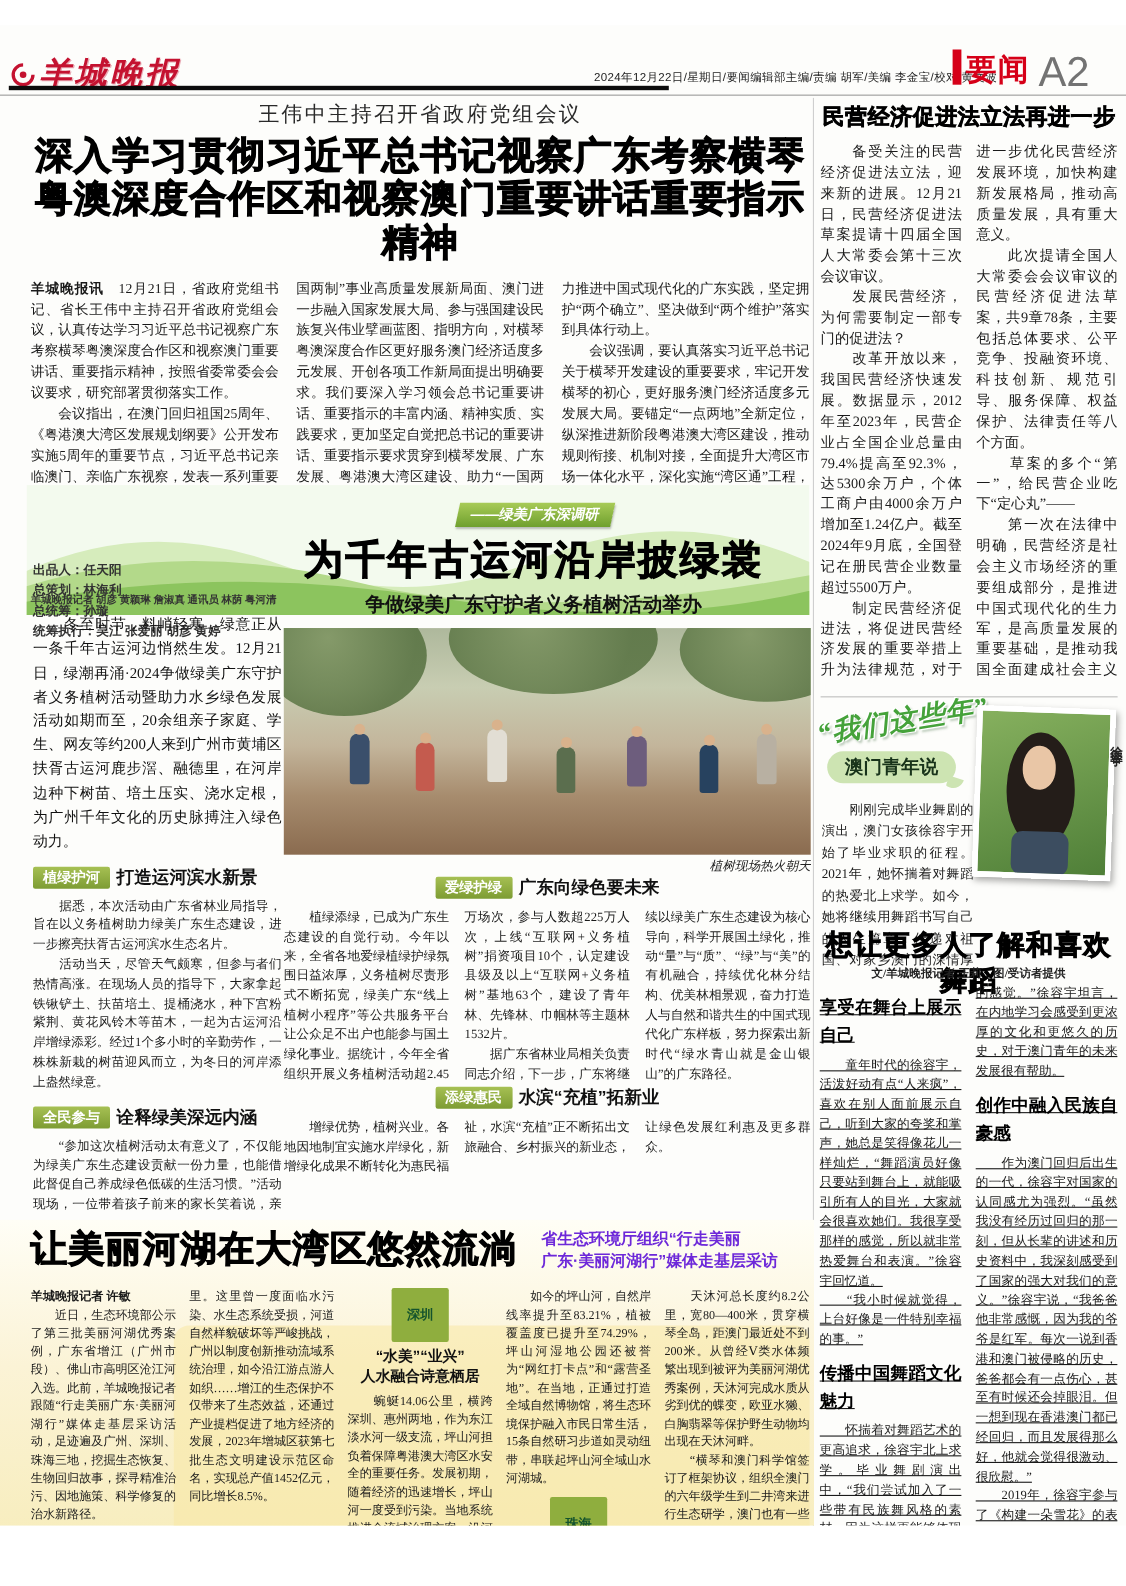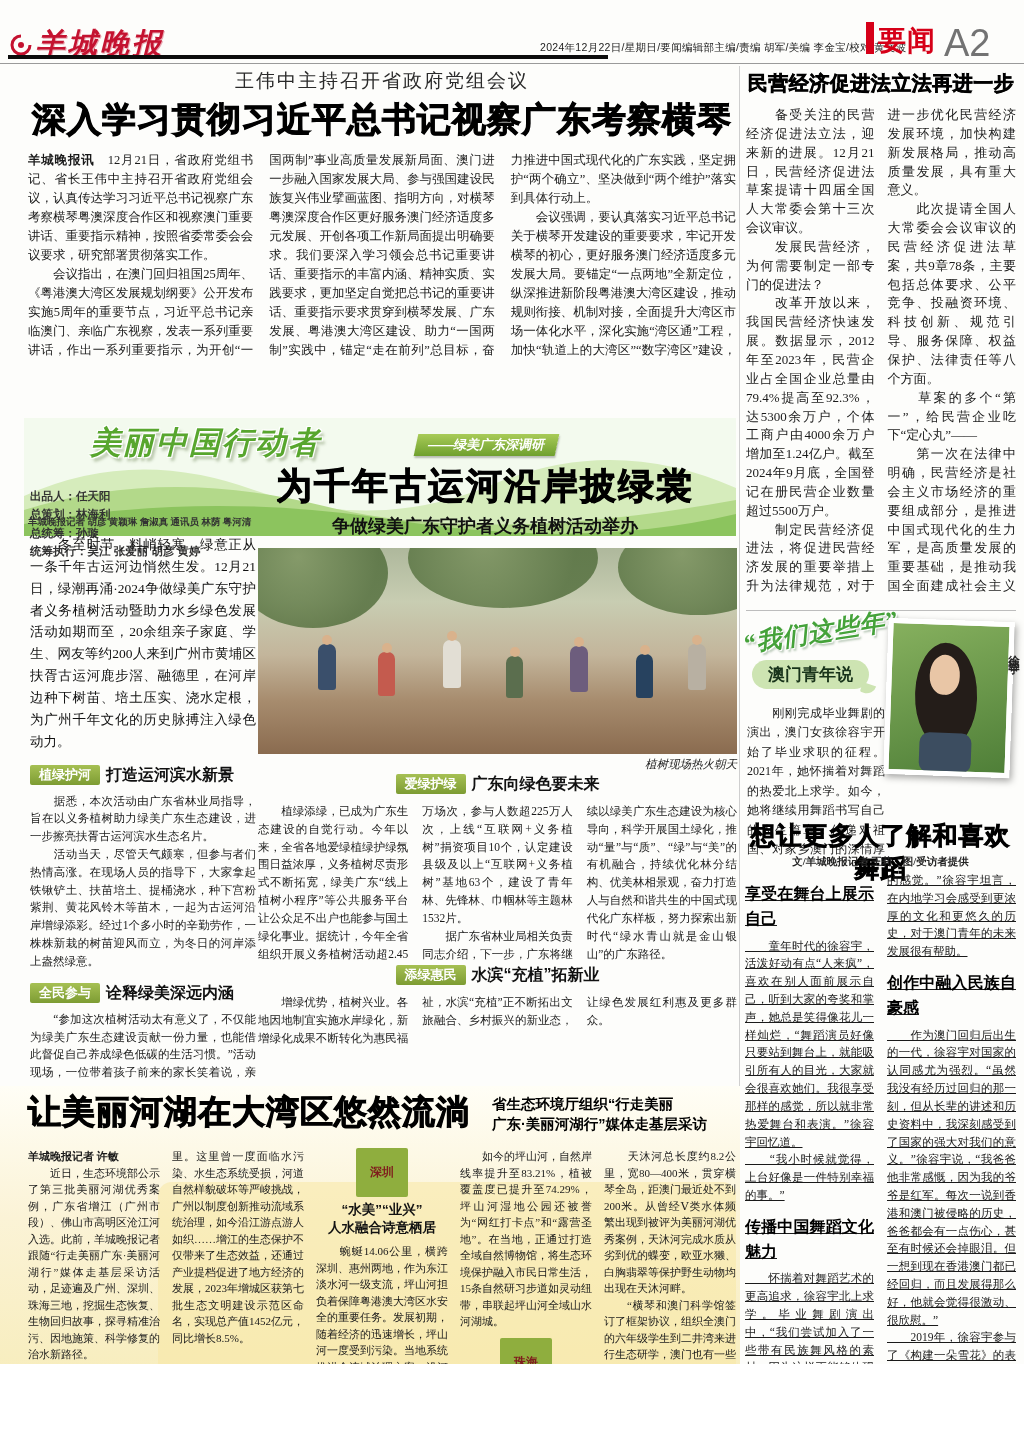--- a/index.html
+++ b/index.html
@@ -1,17 +1,17 @@
 <!DOCTYPE html>
 <html><head>
 <meta charset="utf-8">
 <style>
   html,body{margin:0;padding:0;}
   .page{position:relative;width:1024px;height:1364px;background:#fdfdfb;overflow:hidden;
-        font-family:"Liberation Serif","DejaVu Serif",serif;color:#1a1a1a;}
+        font-family:"Liberation Serif","DejaVu Serif",serif;color:#1a1a1a;margin-top:23px;}
   .abs{position:absolute;}
   .sans{font-family:"Liberation Sans","DejaVu Sans",sans-serif;}
   .flow{white-space:pre-line;}
   .just{text-align:justify;}
   .b{font-weight:bold;}
   
   .logo{left:10px;top:24px;font-size:29px;font-weight:900;font-style:italic;color:#c41230;
         letter-spacing:3px;text-shadow:1px 1px 0 rgba(196,18,48,.35);}
   .logo-swirl{display:inline-block;vertical-align:-3px;margin-right:4px;}
   .mast-bar{left:8px;top:55px;width:600px;height:4px;background:#0c0c0c;}
@@ -89,25 +89,25 @@
   .m-byline{left:745px;top:855px;width:271px;text-align:center;font-size:10.5px;font-weight:bold;color:#222;}
   .m-cols{left:745px;top:872px;width:271px;height:560px;overflow:hidden;columns:2;column-gap:13px;
       font-size:11.5px;line-height:1.55;text-decoration:underline;}
   .h4{font-size:16px;font-weight:900;margin:10px 0 6px;color:#000;break-after:avoid;}
   
   .cream{left:0;top:1086px;width:740px;height:350px;
       background:linear-gradient(180deg,#fffef6 0%,#fbf3d6 38%,#f6ebb4 100%);}
   .cream-panel{left:158px;top:1182px;width:578px;height:242px;background:rgba(248,232,164,.55);border-radius:14px;}
   .r-head{left:28px;top:1090px;width:470px;font-size:33px;font-weight:900;color:#000;
       -webkit-text-stroke:1px #000;letter-spacing:1px;}
-  .r-kicker{left:492px;top:1094px;width:244px;font-size:14.5px;font-weight:bold;line-height:1.4;color:#000000;}
+  .r-kicker{left:492px;top:1094px;width:244px;font-size:14.5px;font-weight:bold;line-height:1.4;color:#6d28d9;}
   .r-body{left:28px;top:1148px;width:708px;height:286px;overflow:hidden;columns:5;column-gap:12px;
       font-size:11px;line-height:1.5;}
   .cityblock{break-inside:avoid;text-align:center;margin:8px 0 6px;}
-  .citytag{display:inline-block;background:#8fae3e;color:#7f1d1d;padding:16px 14px;
+  .citytag{display:inline-block;background:#8fae3e;color:#14532d;padding:16px 14px;
       font:700 12px "Liberation Sans",sans-serif;border-radius:2px;margin-bottom:4px;}
   .citysub{font-size:13.5px;font-weight:900;color:#111;line-height:1.35;}
 </style>
 </head>
 <body>
 
 <div class="page">
 
   <div class="abs logo sans"><span class="logo-swirl"><svg width="22" height="22" viewBox="0 0 22 22">
           <path d="M11 2 a9 9 0 1 0 9 9" fill="none" stroke="#c41230" stroke-width="3"></path>
@@ -119,20 +119,21 @@
     <div class="badge-bar"></div>
     <div class="badge-name sans">要闻</div>
     <div class="page-no sans">A2</div>
   </div>
   <div class="abs mast-rule"></div>
   <div class="abs v-rule"></div>
 
   <div class="abs lead-art">
     <div class="kicker sans">王伟中主持召开省政府党组会议</div>
     <div class="h1 sans">深入学习贯彻习近平总书记视察广东考察横琴</div>
+    <div class="h1 sans">粤澳深度合作区和视察澳门重要讲话重要指示精神</div>
     <div class="lead-body just">
       <div class="flow"><span class="b">羊城晚报讯</span><span>　12月21日，省政府党组书记、省长王伟中主持召开省政府党组会议，认真传达学习习近平总书记视察广东考察横琴粤澳深度合作区和视察澳门重要讲话、重要指示精神，按照省委常委会会议要求，研究部署贯彻落实工作。</span></div>
       <div class="flow">　　会议指出，在澳门回归祖国25周年、《粤港澳大湾区发展规划纲要》公开发布实施5周年的重要节点，习近平总书记亲临澳门、亲临广东视察，发表一系列重要讲话，作出一系列重要指示，为开创“一国两制”事业高质量发展新局面、澳门进一步融入国家发展大局、参与强国建设民族复兴伟业擘画蓝图、指明方向，对横琴粤澳深度合作区更好服务澳门经济适度多元发展、开创各项工作新局面提出明确要求。我们要深入学习领会总书记重要讲话、重要指示的丰富内涵、精神实质、实践要求，更加坚定自觉把总书记的重要讲话、重要指示要求贯穿到横琴发展、广东发展、粤港澳大湾区建设、助力“一国两制”实践中，锚定“走在前列”总目标，奋力推进中国式现代化的广东实践，坚定拥护“两个确立”、坚决做到“两个维护”落实到具体行动上。
 　　会议强调，要认真落实习近平总书记关于横琴开发建设的重要要求，牢记开发横琴的初心，更好服务澳门经济适度多元发展大局。要锚定“一点两地”全新定位，纵深推进新阶段粤港澳大湾区建设，推动规则衔接、机制对接，全面提升大湾区市场一体化水平，深化实施“湾区通”工程，加快“轨道上的大湾区”“数字湾区”建设，高水平推进前海、南沙、河套等重大平台建设。要落实好绿美广东生态建设等重点工作，以更大担当作为，扎扎实实办好广东的事，全力以赴拼经济、促发展、护稳定，高质量完成“十四五”规划目标任务，科学谋划“十五五”发展，坚定不移推动高质量发展。
 　　会议还研究了其他事项。
 　　（李凤祥 符倩）</div>
     </div>
   </div>
 
   <div class="abs eco">
@@ -160,21 +161,20 @@
   </div>
   <div class="abs h-rule-r"></div>
 
   <div class="abs banner">
     <svg width="712" height="118" viewBox="0 0 712 118">
       <rect width="712" height="118" fill="#f3faee"></rect>
       <path d="M0,78 Q110,28 230,72 T470,66 T712,70 L712,118 L0,118 Z" fill="#d6ecbc"></path>
       <path d="M0,92 Q140,48 300,88 T712,82 L712,118 L0,118 Z" fill="#b3d98a"></path>
       <path d="M0,106 Q180,72 370,102 T712,96 L712,118 L0,118 Z" fill="#8cc45e"></path>
     </svg>
-    <div class="banner-title">美丽中国行动者</div>
     <div class="ribbon sans">——绿美广东深调研</div>
   </div>
   <div class="abs credits flow sans">出品人：任天阳
 总策划：林海利
 总统筹：孙璇
 统筹执行：吴江 张爱丽 胡彦 黄婷</div>
   <div class="abs g-head sans">为千年古运河沿岸披绿裳</div>
   <div class="abs g-sub sans">争做绿美广东守护者义务植树活动举办</div>
   <div class="abs g-byline">羊城晚报记者 胡彦 黄颖琳 詹淑真 通讯员 林荫 粤河清</div>
 

